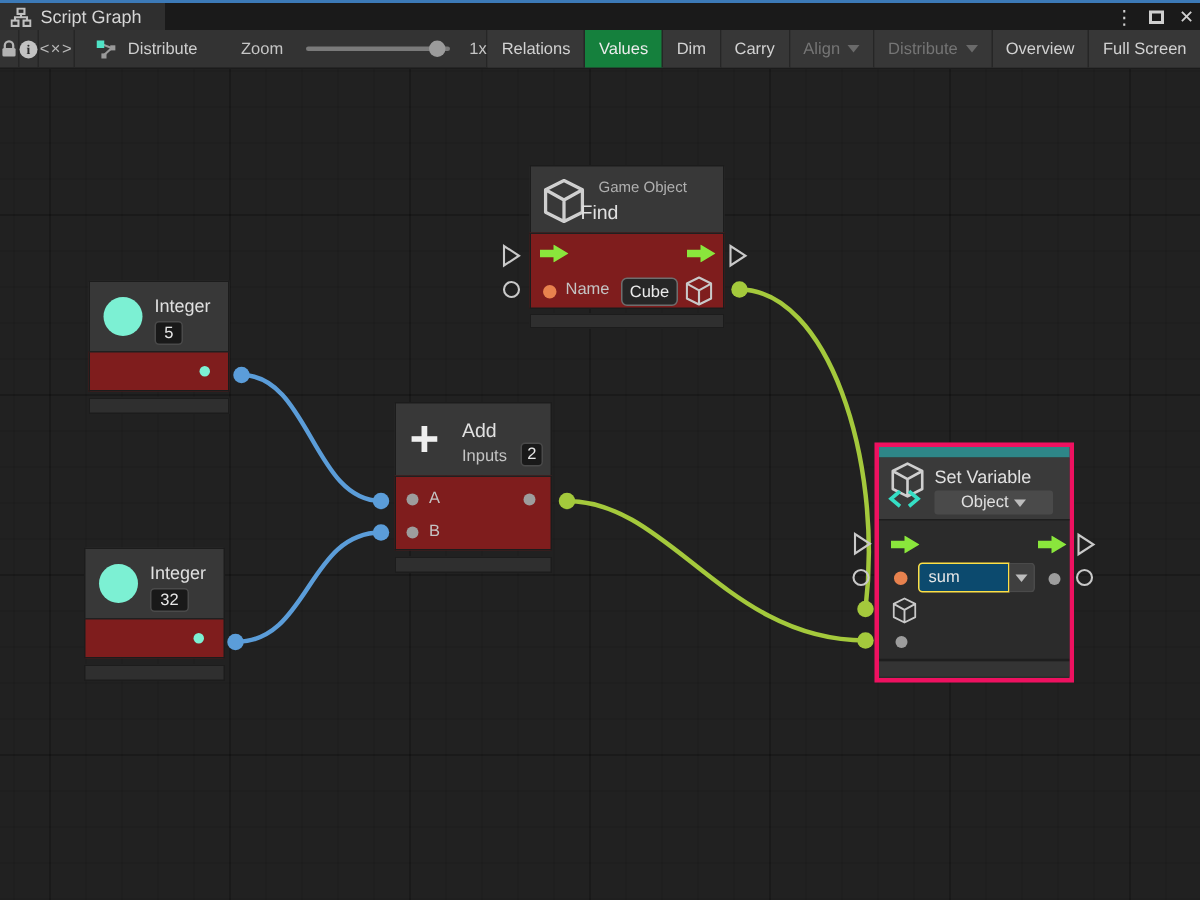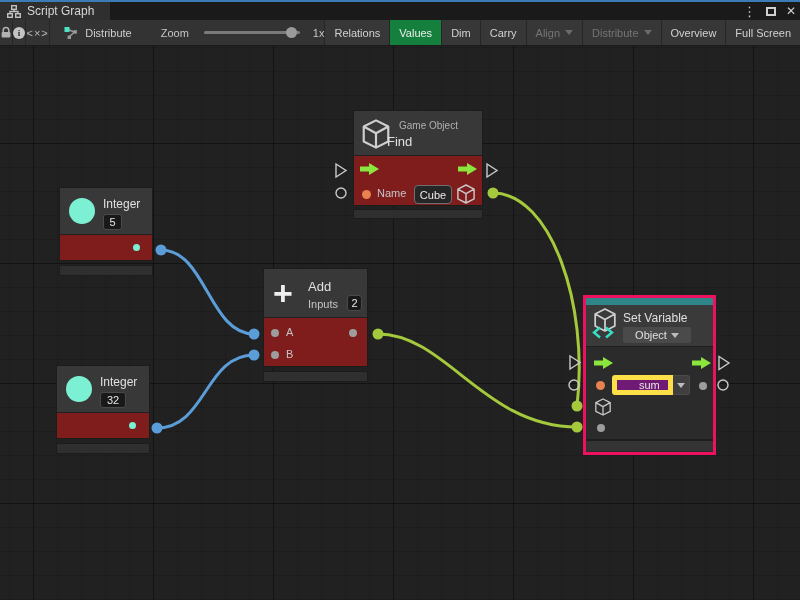--- a/index.html
+++ b/index.html
@@ -73,22 +73,22 @@
 
   
   #node-setvar { border:3px solid #ee1160; width:133px; height:160px; background:#2b2b2b; }
   #sv-teal { height:7px; background:#2e8688; }
   #sv-header { position:relative; height:41px; background:#3a3a3a; }
   #sv-body { position:relative; height:93px; background:#2b2b2b; border-top:1px solid #1e1e1e; }
   #sv-gap { height:2px; background:#1e1e1e; }
   #sv-footer { height:10px; background:#343434; }
   .ddbtn { position:absolute; background:#4a4a4a; border-radius:2px; color:#e0e0e0; font-size:11px;
     display:flex; align-items:center; justify-content:center; gap:4px; }
-  .combo { position:absolute; background:#701a75; border:5px solid #fde047; border-radius:3px 0 0 3px;
-    color:#e6e6e6; font-size:11px; display:flex; align-items:center; padding-left:22px; }
+  .combo { position:absolute; background:#0c4a6e; border:1px solid #fde047; border-radius:3px 0 0 3px;
+    color:#e6e6e6; font-size:11px; display:flex; align-items:center; padding-left:6px; }
   .combobtn { position:absolute; background:#3f3f3f; border:1px solid #4a4a4a; border-left:none;
     border-radius:0 3px 3px 0; display:flex; align-items:center; justify-content:center; }
 </style>
 </head>
 <body>
 
 <div id="stage">
 
   <div id="titlebar">
     <div class="topline"></div>
@@ -274,21 +274,21 @@
   <div class="node" id="node-setvar" style="left:583px; top:295px;">
     <div id="sv-teal"></div>
     <div id="sv-header">
       <svg width="22" height="24" viewBox="0 0 20 22" style="position:absolute; left:8px; top:3px;">
         <path d="M10,1 L19,5.5 L19,16.5 L10,21 L1,16.5 L1,5.5 Z M1,5.5 L10,10.5 L19,5.5 M10,10.5 L10,21" stroke="#cfcfcf" stroke-width="1.6" fill="none" stroke-linejoin="round"></path>
       </svg>
       <svg width="22" height="13" viewBox="0 0 22 13" style="position:absolute; left:6px; top:21px;">
         <path d="M8,1.5 L2,6.5 L8,11.5 M14,1.5 L20,6.5 L14,11.5" stroke="#35dfc5" stroke-width="2.4" fill="none"></path>
       </svg>
       <div class="title" style="position:absolute; left:37px; top:6px;">Set Variable</div>
-      <div class="ddbtn" style="left:37px; top:22px; width:68px; height:16px;">
+      <div class="ddbtn" style="left:37px; top:22px; width:79px; height:16px;">
         <span>Object</span>
         <span class="caret"></span>
       </div>
     </div>
     <div id="sv-body">
       <svg class="flowarrow" style="left:8px; top:10px;" viewBox="0 0 19 12">
         <path d="M0,3.5 H9 V0 L19,6 L9,12 V8.5 H0 Z" fill="#8ae63c"></path>
       </svg>
       <svg class="flowarrow" style="left:106px; top:10px;" viewBox="0 0 19 12">
         <path d="M0,3.5 H9 V0 L19,6 L9,12 V8.5 H0 Z" fill="#8ae63c"></path>

